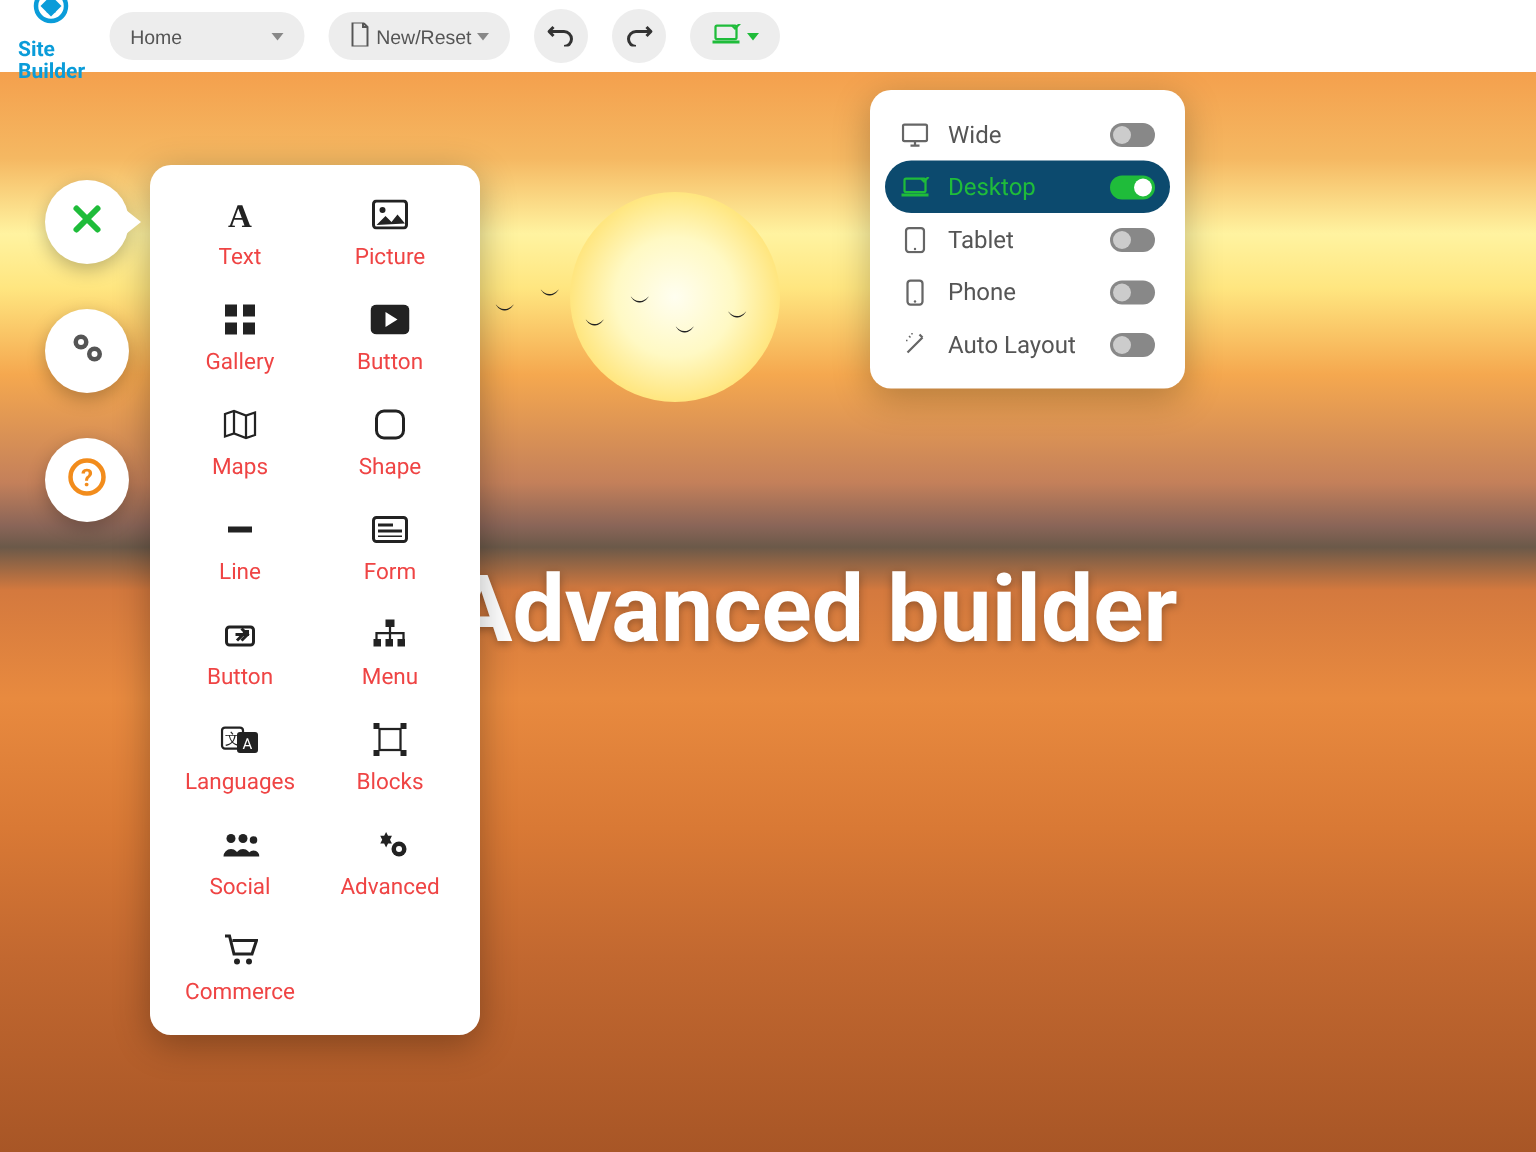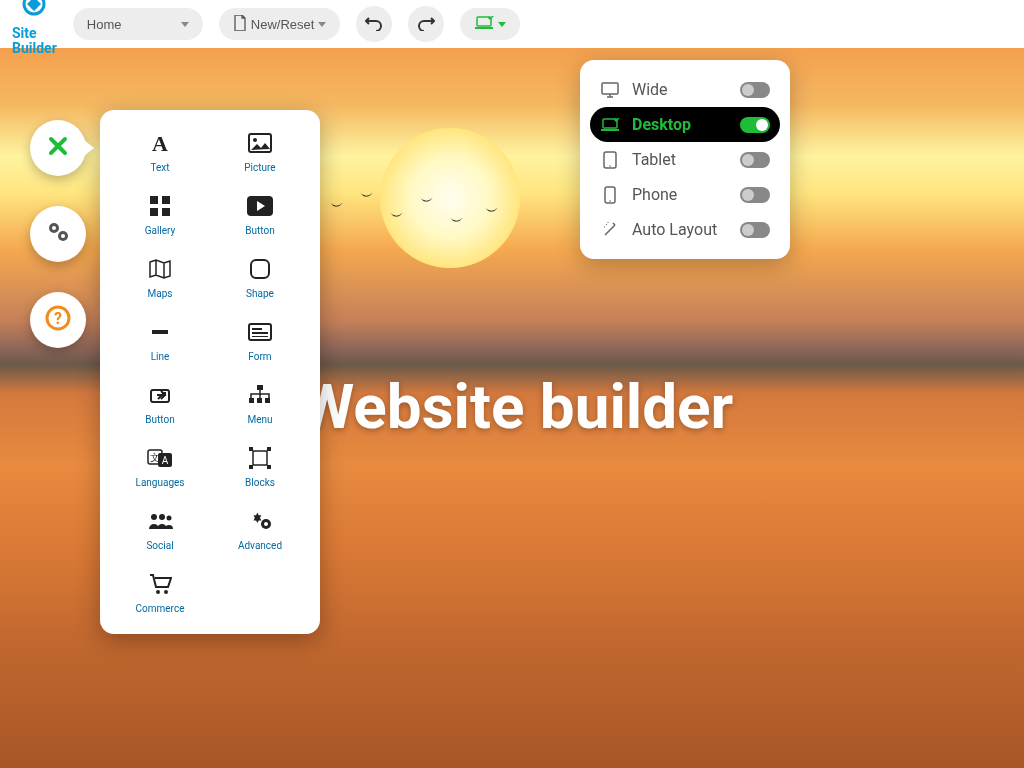--- a/index.html
+++ b/index.html
@@ -157,22 +157,22 @@
   cursor: pointer;
 }
 .el-item .icon {
   height: 26px;
   display: flex;
   align-items: center;
   justify-content: center;
   color: #222;
 }
 .el-item .label {
-  font-size: 10px;
-  color: #0369a1;
+  font-size: 15px;
+  color: #ef4444;
 }
 .el-item.full { grid-column: 1 / -1; }
 
 
 .viewport-menu {
   position: absolute;
   left: 580px;
   top: 60px;
   width: 210px;
   background: #fff;
@@ -183,22 +183,21 @@
 }
 .vp-row {
   display: flex;
   align-items: center;
   gap: 12px;
   padding: 8px 10px;
   border-radius: 18px;
   cursor: pointer;
 }
 .vp-row.active {
-  background: #000000;
-  font-weight: bold;
+  background: #0c4a6e;
 }
 .vp-row .vp-icon {
   width: 20px;
   display: flex;
   justify-content: center;
   color: #666;
 }
 .vp-row.active .vp-icon { color: #1fbc3a; }
 .vp-row.active .vp-label { color: #1fbc3a; }
 .vp-row .vp-label {
@@ -302,21 +301,21 @@
 <div class="canvas-bg">
   <div class="sun"></div>
   <span class="bird" style="top:150px;left:330px">︶</span>
   <span class="bird" style="top:140px;left:360px">︶</span>
   <span class="bird" style="top:160px;left:390px">︶</span>
   <span class="bird" style="top:145px;left:420px">︶</span>
   <span class="bird" style="top:165px;left:450px">︶</span>
   <span class="bird" style="top:155px;left:485px">︶</span>
 </div>
 
-<div class="hero-text">Website builder</div>
+<div class="hero-text">Advanced builder</div>
 
 <div class="side-buttons">
   <div class="side-btn pointer">
     <span>
       <svg width="22" height="22" viewBox="0 0 22 22">
           <path d="M4 4 L18 18 M18 4 L4 18" stroke="#1fbc3a" stroke-width="4" stroke-linecap="round"></path>
         </svg>
     </span>
   </div>
   <div class="side-btn">

